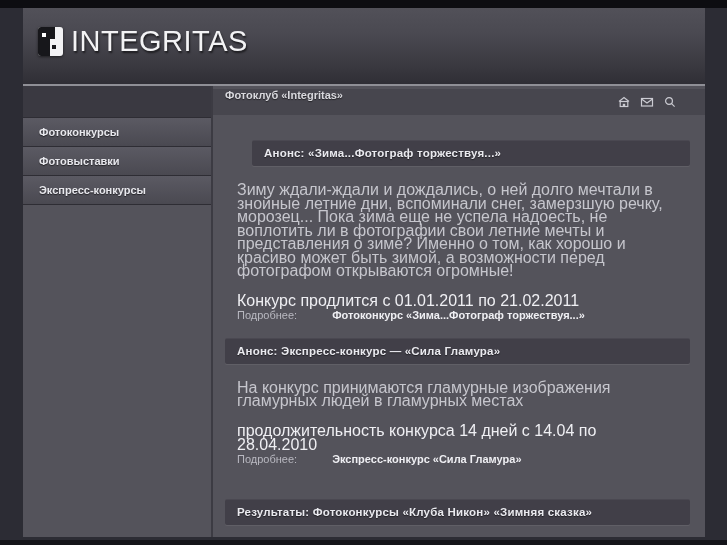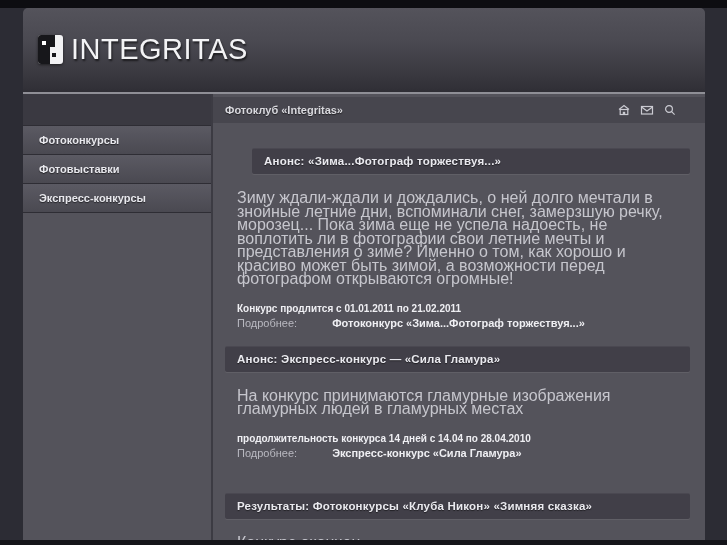--- a/index.html
+++ b/index.html
@@ -4,21 +4,21 @@
 <style>
   html, body { margin:0; padding:0; }
   body {
     width:727px; height:545px; position:relative; overflow:hidden;
     background:#2c2c34;
     font-family:"Liberation Sans", sans-serif;
   }
   .top-band { position:absolute; top:0; left:0; width:727px; height:8px; background:#0d0d11; z-index:5; }
   .bottom-band { position:absolute; bottom:0; left:0; width:727px; height:5px; background:#141419; z-index:5; }
 
-  .frame { position:absolute; left:23px; top:8px; width:682px; height:456px;border-radius:10px; }
+  .frame { position:absolute; left:23px; top:0; width:682px; height:456px;border-radius:10px; }
 
   
   .site-header {
     position:absolute; top:0; left:0; width:682px; height:84px;
     background:linear-gradient(#54535b 0%, #4a4951 40%, #3a3940 78%, #2f2e35 100%);
     border-radius:5px 5px 0 0;
   }
   .logo { position:absolute; left:15px; top:25px; display:flex; align-items:center; cursor:pointer; }
   .logo-icon { width:25px; height:29px; border-radius:3px; background:#f2f2f4; position:relative; overflow:hidden;
     margin-right:8px; box-shadow:0 1px 3px rgba(0,0,0,.55); }
@@ -44,21 +44,21 @@
     text-shadow:0 1px 1px rgba(0,0,0,.55);
   }
   .menu-item:last-child { border-bottom:1px solid #2e2d34; }
 
   .vsep { position:absolute; left:188px; top:0; bottom:0; width:2px; background:#3c3b43; }
 
   .content { position:absolute; left:190px; top:0; width:492px; bottom:0; overflow:hidden; }
 
   .content-topbar {
     margin-top:3px; height:26px; background:#47464e;
-    display:flex; align-items:center; padding:0 12px; box-sizing:border-box;
+    display:flex; padding:0 12px; box-sizing:border-box;
   }
   .content-topbar .bar-title {
     flex:1; font-size:11px; font-weight:bold; color:#d9d9de;
     text-shadow:0 1px 1px rgba(0,0,0,.5);
   }
   .bar-icons { display:flex; align-items:center; gap:9px; margin-right:16px; }
   .bar-icon { width:14px; height:14px; cursor:pointer; display:block; }
   .bar-icon svg { display:block; }
 
   .section-header {
@@ -74,21 +74,21 @@
   .sh-1 { margin-top:25px;margin-left:39px; }
   .sh-2 { margin-top:16px; }
   .sh-3 { margin-top:33px; }
 
   .section-body {
     margin:17px 30px 0 24px;
     font-size:16px; line-height:13.5px; color:#c6c6cd;
   }
   .section-highlight {
     margin:16px 30px 0 24px;
-    font-size:10px; line-height:14px; font-weight:bold; color:#efeff3;
+    font-size:16px; line-height:14px; font-weight:normal; color:#efeff3;
   }
   .section-more {
     margin:0 30px 0 24px;
     font-size:11px; line-height:14px; color:#b9b9c1;
   }
   .section-more .more-link { font-weight:bold; color:#efeff3; cursor:pointer;margin-left:32px; }
 </style>
 </head>
 <body>
 

